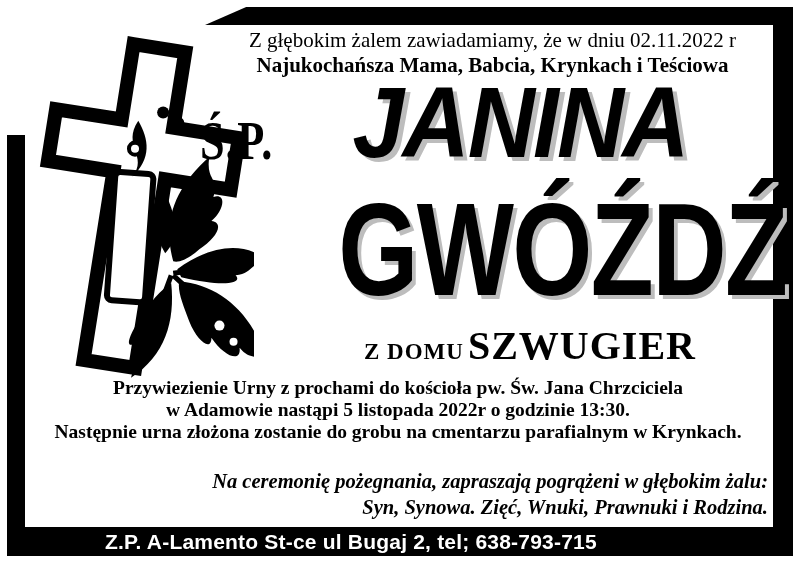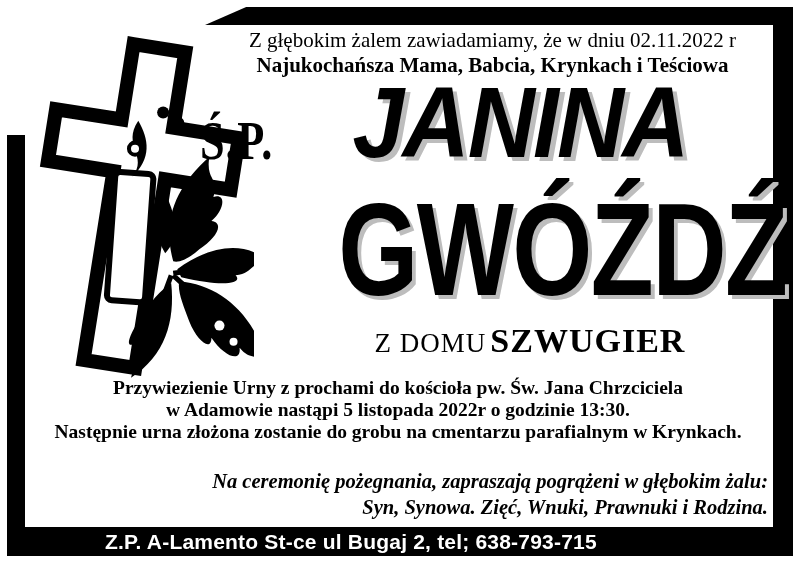--- a/index.html
+++ b/index.html
@@ -30,22 +30,22 @@
   .bigname{position:absolute;left:275px;width:490px;text-align:center;
     font-family:"Liberation Sans", sans-serif;font-weight:bold;line-height:1;
     white-space:nowrap;}
   .bigname .sq{display:inline-block;text-shadow:5px 4px 0 #bdbdbd;letter-spacing:-2px;}
   .firstname{top:72px;font-size:100px;font-style:italic;}
   .firstname .sq{transform:scaleX(.93);}
   .lastname{top:184px;font-size:132px;}
   .lastname .sq{transform:scaleX(.78);}
   .maiden{position:absolute;left:300px;top:322px;width:460px;text-align:center;
     white-space:nowrap;}
-  .maiden-prefix{font-size:27px;font-weight:normal;letter-spacing:1px;}
-  .maiden-name{font-size:34px;font-weight:bold;letter-spacing:1px;}
+  .maiden-prefix{font-size:23px;font-weight:bold;letter-spacing:1px;}
+  .maiden-name{font-size:40px;font-weight:bold;letter-spacing:1px;}
   
   .details{position:absolute;left:28px;top:377px;width:740px;text-align:center;
     font-size:19.5px;line-height:22px;font-weight:bold;}
   .farewell{position:absolute;left:28px;top:468px;width:740px;text-align:right;
     font-size:20.5px;line-height:26px;font-weight:bold;font-style:italic;}
   
   .cross-art{position:absolute;left:12px;top:24px;width:242px;height:382px;}
 </style>
 </head>
 <body>

